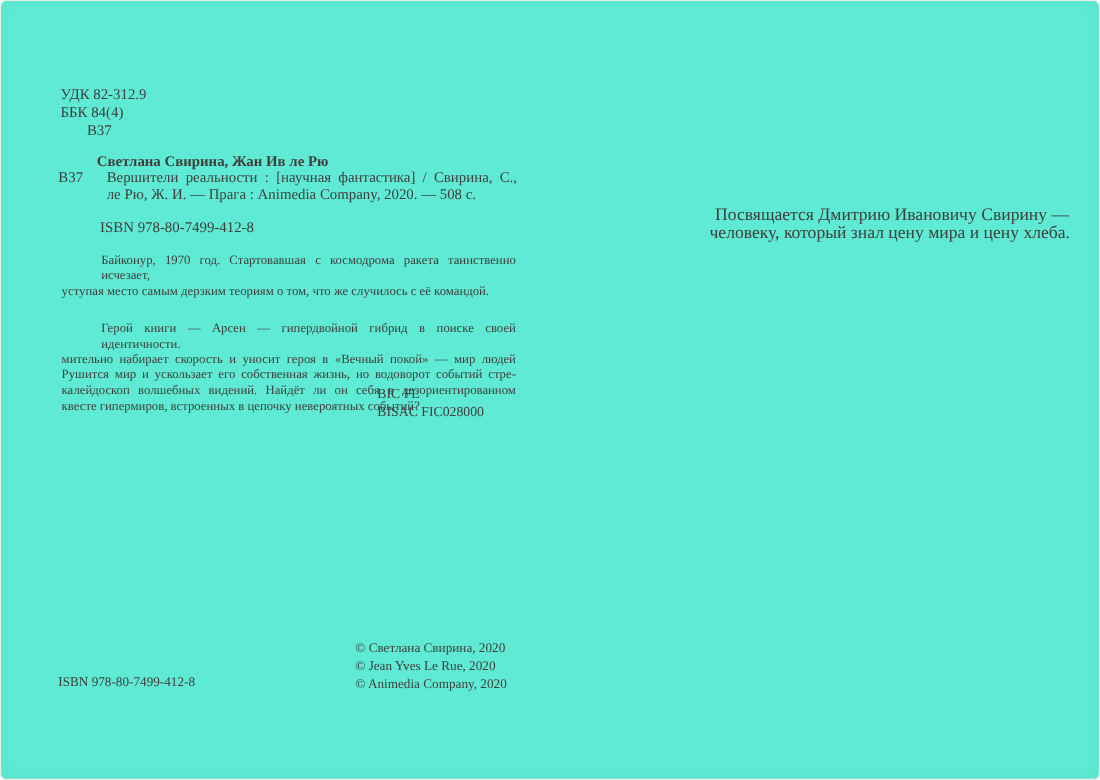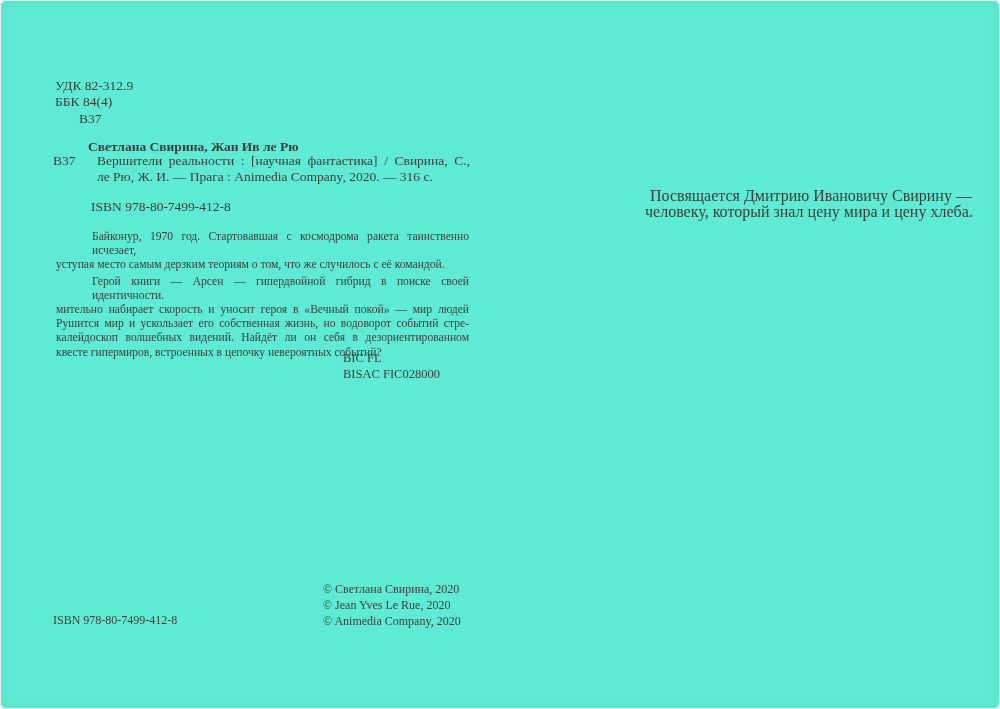--- a/index.html
+++ b/index.html
@@ -22,21 +22,21 @@
   .classification .indent { padding-left: 24px; }
 
   
   .authors-line { left: 88px; top: 139px; font-size: 13.5px; font-weight: bold; }
   .catalog-label { left: 53px; top: 153px; font-size: 13.5px; }
   .catalog-entry { left: 97px; top: 153px; width: 373px; font-size: 13.5px; line-height: 16.4px; }
   .isbn-top { left: 91px; top: 199px; font-size: 13.5px; }
 
   
   .annotation { left: 56px; top: 230px; width: 413px; font-size: 11.6px; line-height: 14.2px; }
-  .annotation .para + .para { margin-top: 2px; }
+  .annotation .para + .para { margin-top: 19px; }
   .annotation .para .tline:first-child { padding-left: 36px; }
 
   
   .just .tline { text-align: justify; text-align-last: justify; }
   .just .tline:last-child { text-align-last: left; }
 
   
   .codes { left: 343px; top: 351px; font-size: 12.5px; line-height: 15.6px; }
 
   
@@ -57,21 +57,21 @@
     <div>ББК 84(4)</div>
     <div class="indent">В37</div>
   </div>
 
   <div class="abs authors-line">Светлана Свирина, Жан Ив ле Рю</div>
 
   <div class="abs catalog-label">В37</div>
 
   <div class="abs catalog-entry just">
       <div class="tline">Вершители реальности : [научная фантастика] / Свирина, С.,</div>
-      <div class="tline">ле Рю, Ж. И. — Прага : Animedia Company, 2020. — 316 с.</div>
+      <div class="tline">ле Рю, Ж. И. — Прага : Animedia Company, 2020. — 508 с.</div>
     </div>
 
   <div class="abs isbn-top">ISBN 978-80-7499-412-8</div>
 
   <div class="abs annotation">
     <div class="para just">
         <div class="tline">Байконур, 1970 год. Стартовавшая с космодрома ракета таинственно исчезает,</div>
         <div class="tline">уступая место самым дерзким теориям о том, что же случилось с её командой.</div>
       </div>
     <div class="para just">

